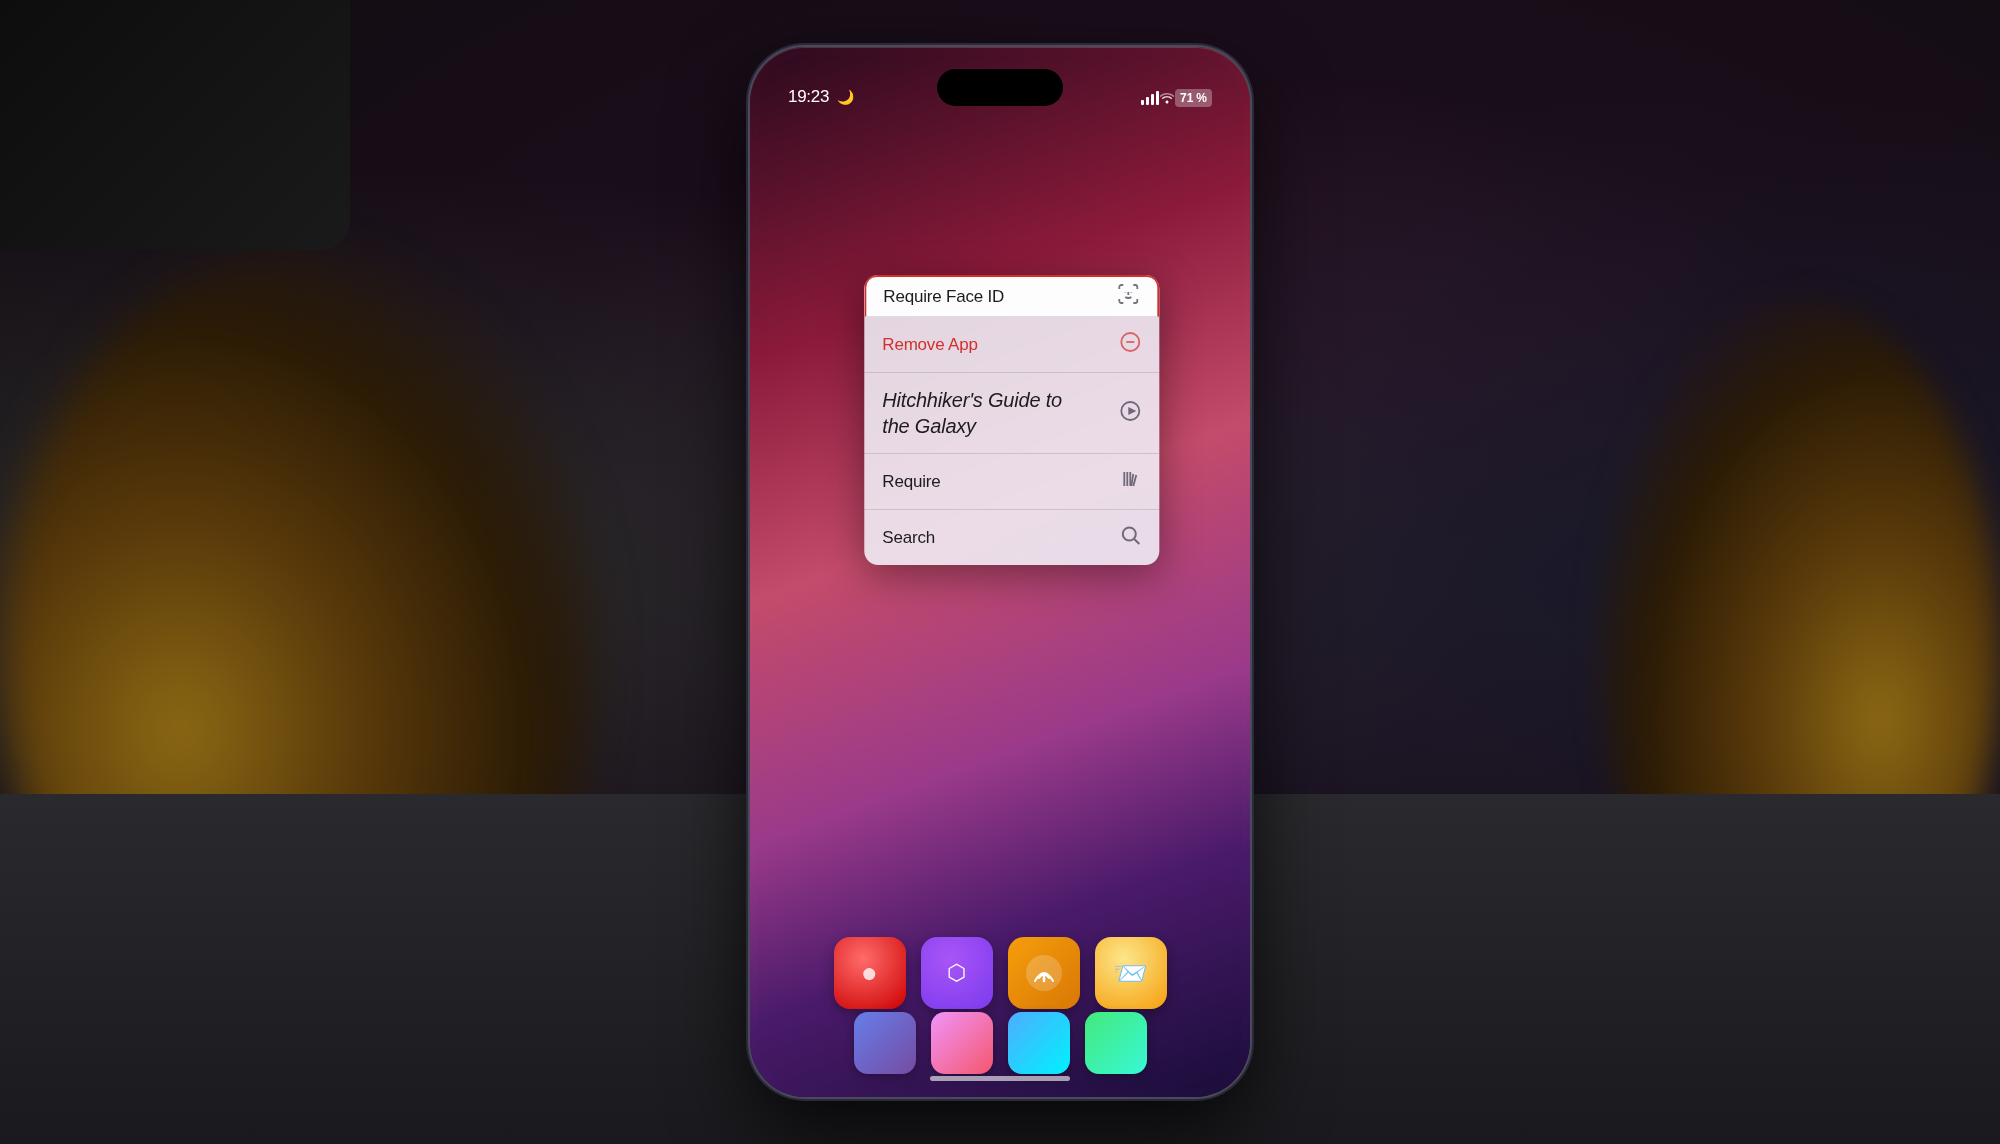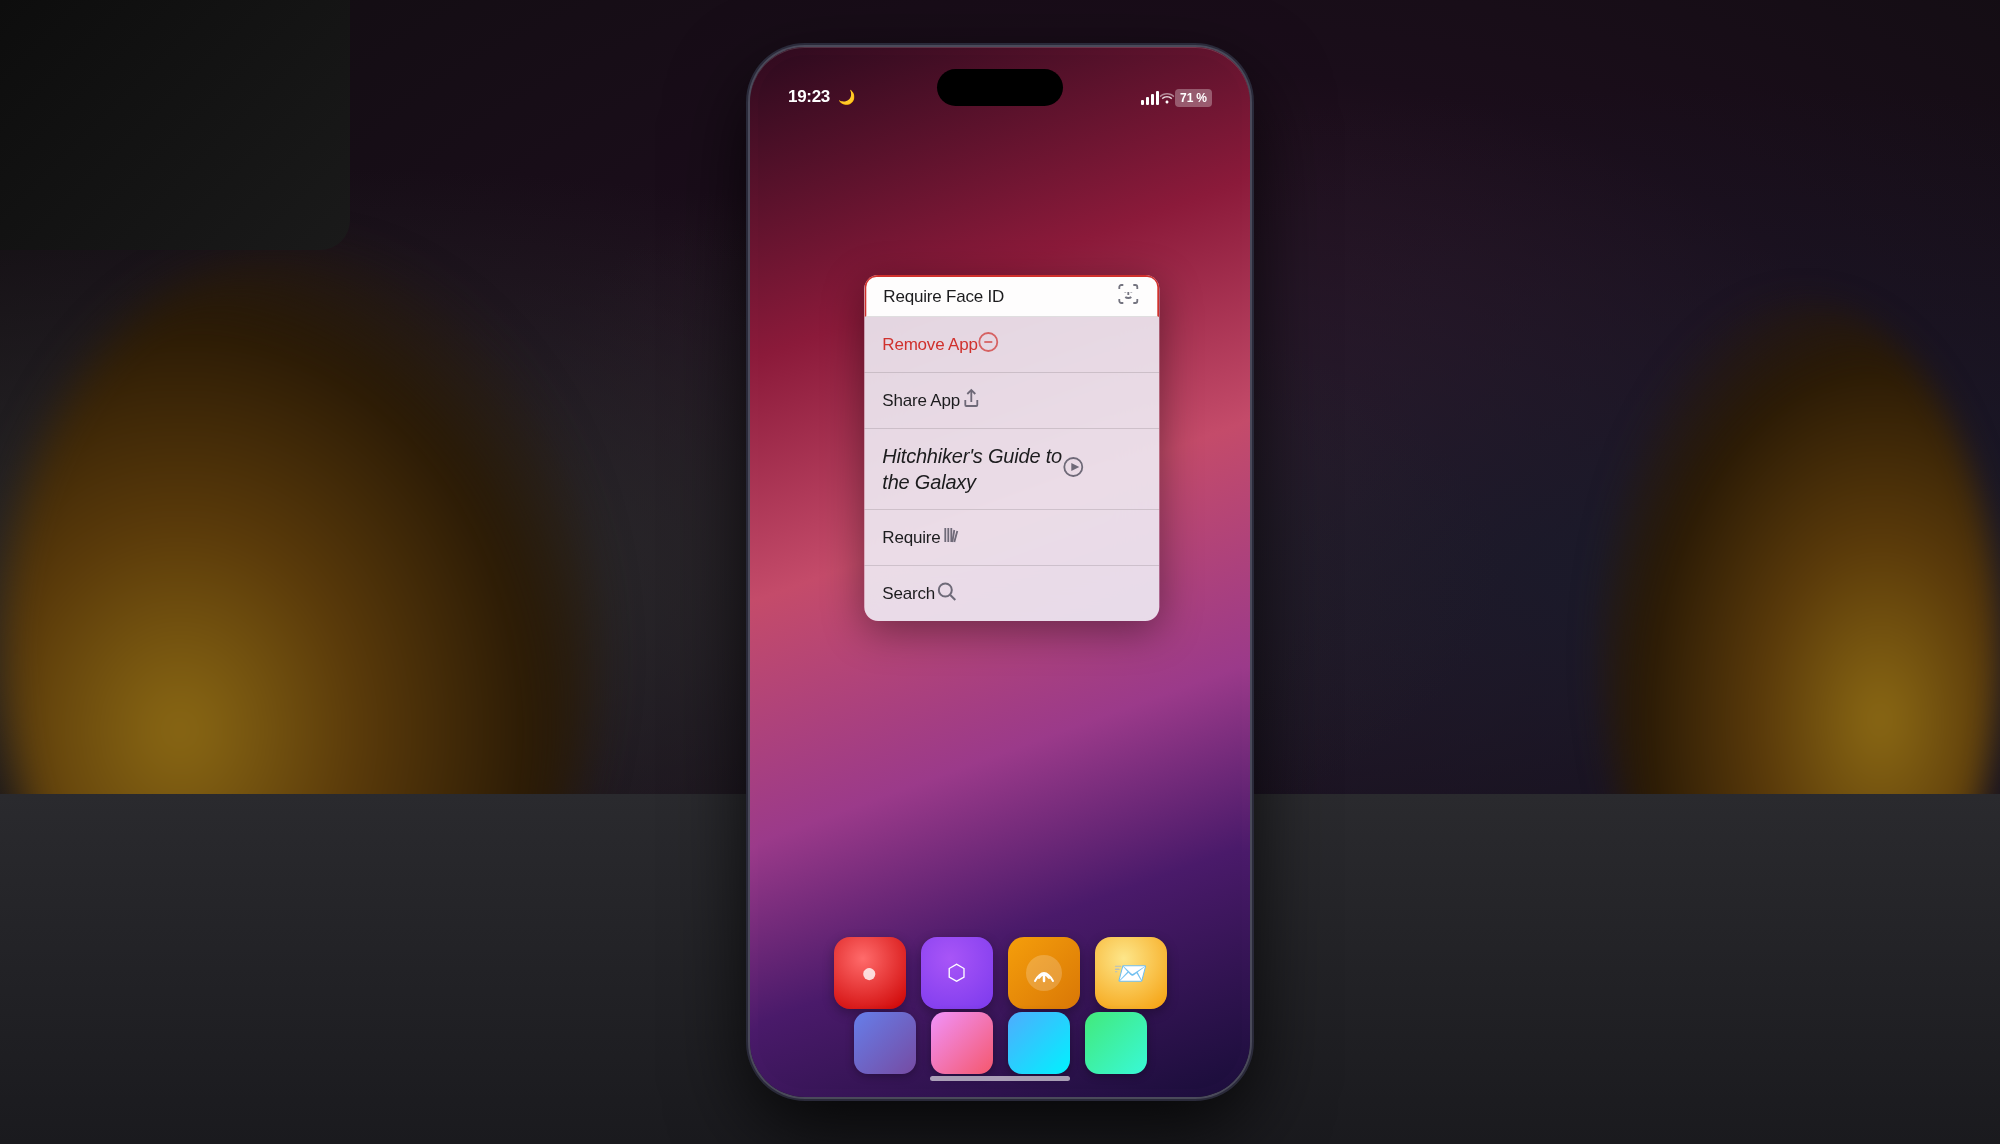--- a/index.html
+++ b/index.html
@@ -107,21 +107,21 @@
       height: 60px;
       display: flex;
       align-items: flex-end;
       justify-content: space-between;
       padding: 0 30px 8px;
       z-index: 10;
     }
 
     .status-time {
       font-size: 17px;
-      font-weight: 700;
+      font-weight: 400;
       color: white;
       letter-spacing: -0.3px;
     }
 
     .status-moon {
       font-size: 14px;
       color: white;
       margin-left: 4px;
     }
 
@@ -173,20 +173,21 @@
       -webkit-backdrop-filter: blur(20px);
       border-radius: 14px;
       overflow: hidden;
       z-index: 20;
       box-shadow: 0 10px 40px rgba(0,0,0,0.4);
     }
 
     .menu-item {
       display: flex;
       align-items: center;
+      justify-content: space-between;
       padding: 14px 18px;
       border-bottom: 0.5px solid rgba(0,0,0,0.12);
       cursor: pointer;
       background: transparent;
       transition: background 0.1s;
     }
 
     .menu-item:last-child {
       border-bottom: none;
     }
@@ -373,30 +374,20 @@
         <div class="menu-item">
           <span class="menu-item-text red">Remove App</span>
           <span class="menu-item-icon red">
             <svg width="22" height="22" viewBox="0 0 22 22" fill="none" stroke="#d0312d" stroke-width="1.8">
               <circle cx="11" cy="11" r="9"></circle>
               <line x1="7" y1="11" x2="15" y2="11"></line>
             </svg>
           </span>
         </div>
 
-        <div class="menu-item">
-          <span class="menu-item-text">Share App</span>
-          <span class="menu-item-icon">
-            <svg width="22" height="22" viewBox="0 0 22 22" fill="none" stroke="#3a3a4a" stroke-width="1.8">
-              <path d="M11 3v12"></path>
-              <path d="M7 7l4-4 4 4"></path>
-              <path d="M5 13v5a1 1 0 001 1h10a1 1 0 001-1v-5"></path>
-            </svg>
-          </span>
-        </div>
 
 
         <div class="menu-item">
           <span class="menu-item-text" style="font-size:20px;line-height:1.3;font-style:italic;">Hitchhiker's Guide to<br>the Galaxy</span>
           <span class="menu-item-icon">
             <svg width="22" height="22" viewBox="0 0 22 22" fill="none" stroke="#3a3a4a" stroke-width="1.8">
               <circle cx="11" cy="11" r="9"></circle>
               <polygon points="9,7 17,11 9,15" fill="#3a3a4a" stroke="none"></polygon>
             </svg>
           </span>

